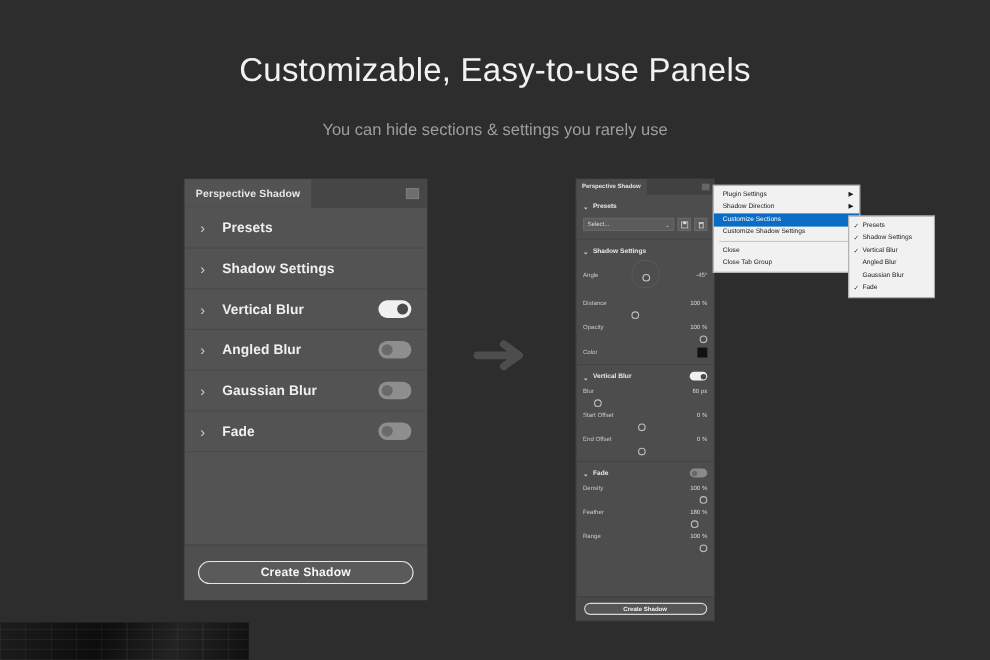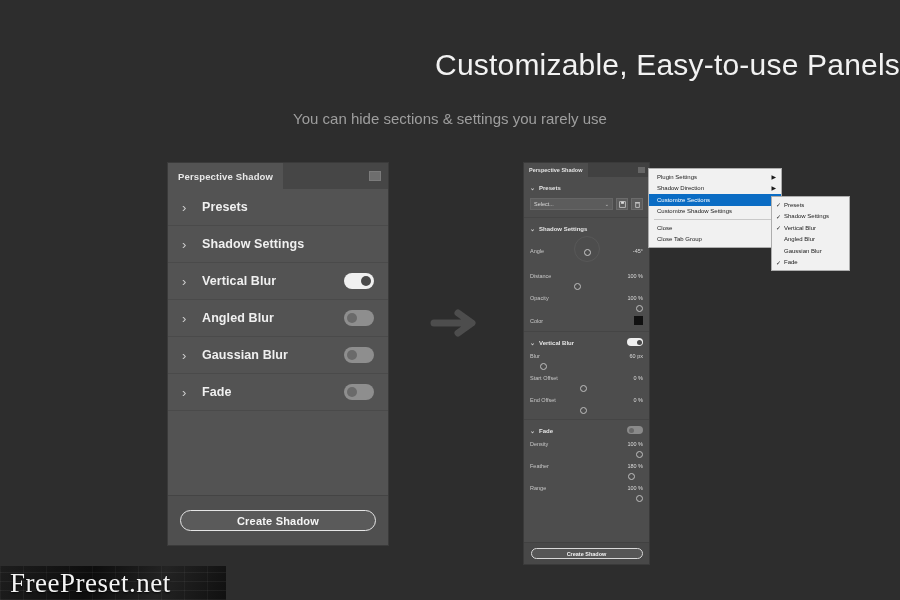--- a/index.html
+++ b/index.html
@@ -7,21 +7,21 @@
   body {
     background:#2d2d2d;
     font-family:"Liberation Sans", sans-serif;
     position:relative;
     overflow:hidden;
   }
 
   
   #hero-title {
     position:absolute; left:0; top:48px; width:900px;
-    text-align:right;
+    text-align:center;
     font-size:30px; font-weight:400; color:#f2f2f2;
     letter-spacing:0.2px;
   }
   #hero-sub {
     position:absolute; left:0; top:110px; width:900px;
     text-align:center;
     font-size:15px; font-weight:400; color:#9e9e9e;
   }
 
   
@@ -451,14 +451,13 @@
     <span>Gaussian Blur</span>
   </div>
   <div class="mi">
     <span class="ck">✓</span>
     <span>Fade</span>
   </div>
 </div>
 
 <div id="watermark">
   <div class="tex"></div>
-  <div class="wt">FreePreset.net</div>
 </div>
 
 </body></html>

